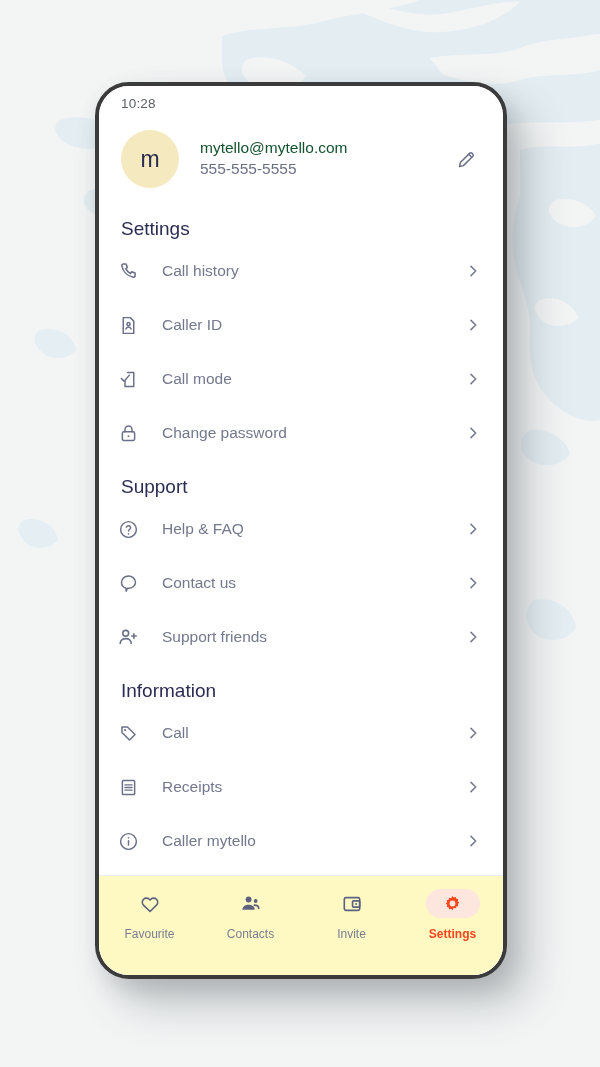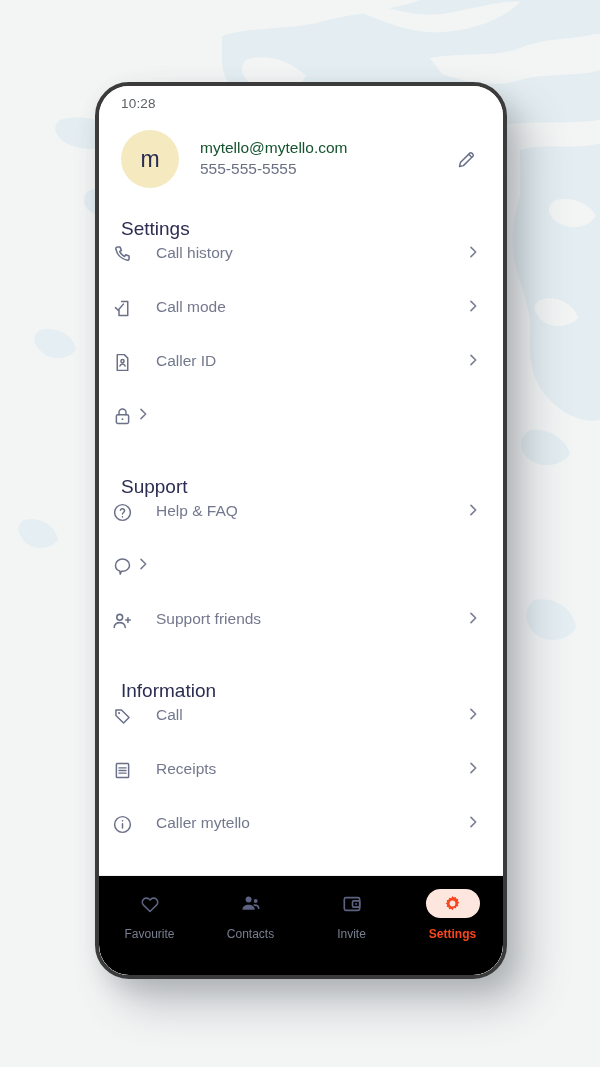--- a/index.html
+++ b/index.html
@@ -85,23 +85,23 @@
     cursor:pointer;
   }
 
   
   .section-title {
     font-size:19px; color:#2b2d52;
     padding:14px 22px 4px 22px;
   }
   .list { padding:0 0 2px 0; }
   .row {
-    display:flex; align-items:flex-start;
+    display:flex; align-items:center;
     height:54px;
-    padding:0 22px 0 10px;
+    padding:0 22px 0 16px;
     cursor:pointer;
   }
   .row-icon {
     width:26px; flex:0 0 auto;
     display:flex; align-items:center; justify-content:center;
     color:#6b7089;
   }
   .row-label {
     flex:1 1 auto;
     margin-left:21px;
@@ -111,21 +111,21 @@
   .row-chevron {
     flex:0 0 auto; color:#797e92;
     display:flex; align-items:center;
   }
 
   
   .bottom-nav {
     flex:0 0 auto;
     height:100px;
     border-top:1px solid #eceef0;
-    background:#000000;
+    background:#fef9c3;
     display:flex; align-items:flex-start;
     padding-top:13px;
     border-radius:0 0 30px 30px;
   }
   .nav-item {
     flex:1 1 0;
     display:flex; flex-direction:column;
     align-items:center;
     cursor:pointer;
   }
@@ -215,56 +215,57 @@
             <span class="row-chevron">
               <svg width="16" height="16" viewBox="0 0 24 24" fill="none" stroke="currentColor" stroke-width="2.4" stroke-linecap="round" stroke-linejoin="round">
                 <polyline points="9 5 16 12 9 19"></polyline>
               </svg>
             </span>
           </div>
 
           <div class="row">
             <span class="row-icon">
               <svg width="21" height="21" viewBox="0 0 24 24" fill="none" stroke="currentColor" stroke-width="1.7" stroke-linecap="round" stroke-linejoin="round">
-                <path d="M11 4h7v16h-10v-6"></path>
-                <polyline points="4 11 7 14 13 7"></polyline>
-              </svg>
-            </span>
-            <span class="row-label">Call mode</span>
-            <span class="row-chevron">
-              <svg width="16" height="16" viewBox="0 0 24 24" fill="none" stroke="currentColor" stroke-width="2.4" stroke-linecap="round" stroke-linejoin="round">
-                <polyline points="9 5 16 12 9 19"></polyline>
-              </svg>
-            </span>
-          </div>
-
-          <div class="row">
-            <span class="row-icon">
-              <svg width="21" height="21" viewBox="0 0 24 24" fill="none" stroke="currentColor" stroke-width="1.7" stroke-linecap="round" stroke-linejoin="round">
                 <path d="M6 3h8l4 4v14H6z"></path>
                 <circle cx="12" cy="10.5" r="1.8"></circle>
                 <path d="M9 16c.6-1.6 1.7-2.4 3-2.4s2.4.8 3 2.4"></path>
               </svg>
             </span>
             <span class="row-label">Caller ID</span>
             <span class="row-chevron">
               <svg width="16" height="16" viewBox="0 0 24 24" fill="none" stroke="currentColor" stroke-width="2.4" stroke-linecap="round" stroke-linejoin="round">
                 <polyline points="9 5 16 12 9 19"></polyline>
               </svg>
             </span>
           </div>
 
           <div class="row">
             <span class="row-icon">
               <svg width="21" height="21" viewBox="0 0 24 24" fill="none" stroke="currentColor" stroke-width="1.7" stroke-linecap="round" stroke-linejoin="round">
+                <path d="M11 4h7v16h-10v-6"></path>
+                <polyline points="4 11 7 14 13 7"></polyline>
+              </svg>
+            </span>
+            <span class="row-label">Call mode</span>
+            <span class="row-chevron">
+              <svg width="16" height="16" viewBox="0 0 24 24" fill="none" stroke="currentColor" stroke-width="2.4" stroke-linecap="round" stroke-linejoin="round">
+                <polyline points="9 5 16 12 9 19"></polyline>
+              </svg>
+            </span>
+          </div>
+
+          <div class="row">
+            <span class="row-icon">
+              <svg width="21" height="21" viewBox="0 0 24 24" fill="none" stroke="currentColor" stroke-width="1.7" stroke-linecap="round" stroke-linejoin="round">
                 <rect x="5" y="10" width="14" height="10" rx="1.6"></rect>
                 <path d="M8 10V7.5a4 4 0 0 1 8 0V10"></path>
                 <circle cx="12" cy="15" r="1.1" fill="currentColor" stroke="none"></circle>
               </svg>
             </span>
+            <span class="row-label">Change password</span>
             <span class="row-chevron">
               <svg width="16" height="16" viewBox="0 0 24 24" fill="none" stroke="currentColor" stroke-width="2.4" stroke-linecap="round" stroke-linejoin="round">
                 <polyline points="9 5 16 12 9 19"></polyline>
               </svg>
             </span>
           </div>
         </div>
       </div>
 
       <div>
@@ -286,20 +287,21 @@
               </svg>
             </span>
           </div>
 
           <div class="row">
             <span class="row-icon">
               <svg width="21" height="21" viewBox="0 0 24 24" fill="none" stroke="currentColor" stroke-width="1.7" stroke-linecap="round" stroke-linejoin="round">
                 <path d="M12 3.5c4.4 0 8 3.1 8 7 0 3.9-3.6 7-8 7h-1.2l-1.4 3.3-.5-3.6C5.6 16.2 4 13.9 4 10.5c0-3.9 3.6-7 8-7z"></path>
               </svg>
             </span>
+            <span class="row-label">Contact us</span>
             <span class="row-chevron">
               <svg width="16" height="16" viewBox="0 0 24 24" fill="none" stroke="currentColor" stroke-width="2.4" stroke-linecap="round" stroke-linejoin="round">
                 <polyline points="9 5 16 12 9 19"></polyline>
               </svg>
             </span>
           </div>
 
           <div class="row">
             <span class="row-icon">
               <svg width="22" height="22" viewBox="0 0 24 24" fill="none" stroke="currentColor" stroke-width="1.7" stroke-linecap="round" stroke-linejoin="round">

